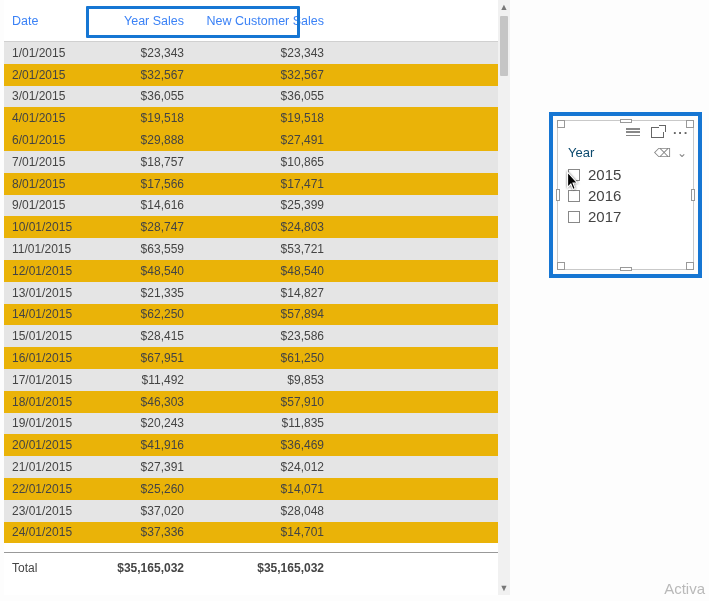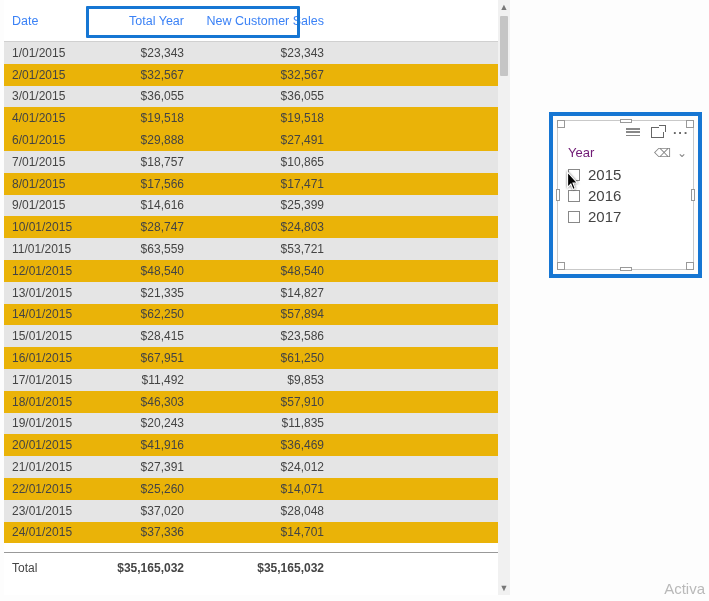--- a/index.html
+++ b/index.html
@@ -35,21 +35,21 @@
   .slicer-wrap { position: absolute; left: 549px; top: 112px; width: 153px; height: 166px; border: 4px solid #1676d3; }
   .slicer { position: absolute; left: 4px; top: 4px; right: 4px; bottom: 4px; background: #fff; border: 1px solid #c9c9c9; }
   .slicer-toolbar { height: 20px; display: flex; justify-content: flex-end; align-items: center; gap: 8px; padding: 2px 4px 0 4px; color: #666; }
   .tbicon { width: 16px; height: 14px; display: flex; align-items: center; justify-content: center; font-size: 13px; }
   .grip-horiz { width: 14px; height: 8px; display: flex; flex-direction: column; justify-content: space-between; }
   .grip-horiz span { height: 1.5px; background: #888; display: block; }
   .focus-icon { width:13px; height:11px; border:1.5px solid #666; position:relative; }
   .focus-icon::after { content:""; position:absolute; right:-3px; top:-3px; width:6px; height:6px; border-top:1.5px solid #666; border-right:1.5px solid #666; background:#fff; }
   .dots { letter-spacing: 1px; font-weight: 700; }
   .slicer-title-row { display:flex; align-items:center; justify-content:space-between; padding: 4px 6px 4px 10px; }
-  .slicer-title { color:#701a75; font-size:13px; }
+  .slicer-title { color:#0c4a6e; font-size:13px; }
   .chevrons { display:flex; gap:6px; color:#888; font-size:12px; }
   .slicer-items { padding: 0 6px 6px 10px; }
   .slicer-item { display:flex; align-items:center; gap:8px; height:21px; color:#444; font-size:15px; }
   .chk { width:12px; height:12px; border:1.5px solid #888; background:#fff; display:inline-block; }
   
   .handle { position:absolute; width:8px; height:8px; background:#fff; border:1px solid #999; }
   .h-tl{left:-1px;top:-1px;} .h-tr{right:-1px;top:-1px;} .h-bl{left:-1px;bottom:-1px;} .h-br{right:-1px;bottom:-1px;}
   .h-tm{left:calc(50% - 6px); top:-2px; width:12px; height:4px;}
   .h-bm{left:calc(50% - 6px); bottom:-2px; width:12px; height:4px;}
   .h-ml{left:-2px; top:calc(50% - 6px); width:4px; height:12px;}
@@ -62,21 +62,21 @@
   .watermark { position:absolute; right:4px; bottom:4px; color:#b9b9b9; font-size:15px; }
 </style>
 </head>
 <body>
 
 <div class="canvas">
 
   <div class="table-visual">
     <div class="table-header">
       <div class="th col-date">Date</div>
-      <div class="th col-total">Total Year</div>
+      <div class="th col-total">Year Sales</div>
       <div class="th col-new">New Customer Sales</div>
       <div class="header-highlight"></div>
     </div>
     <div class="table-body" id="table-body">
         <div class="tr tr-odd">
           <div class="td col-date">1/01/2015</div>
           <div class="td col-total">$23,343</div>
           <div class="td col-new">$23,343</div>
         </div>
         <div class="tr tr-even">

